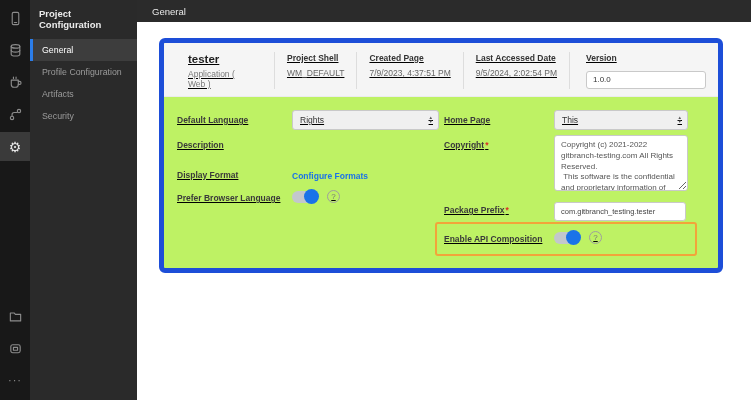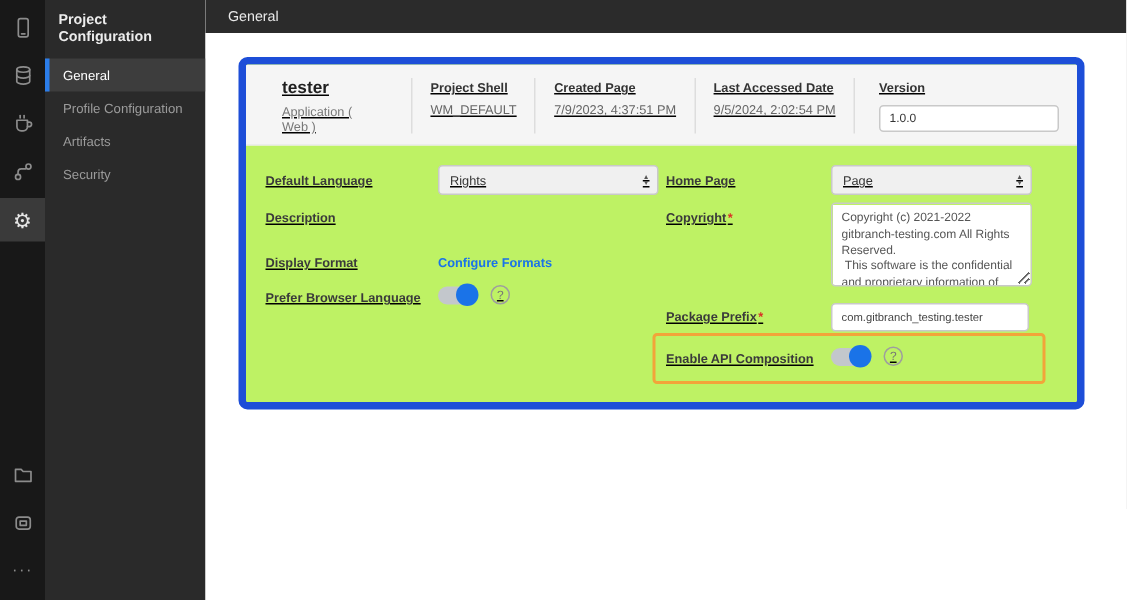--- a/index.html
+++ b/index.html
@@ -249,21 +249,21 @@
                 </div>
               </div>
             </div>
           </div>
 
           <div class="fcol right">
             <div class="frow">
               <label class="flabel">Home Page</label>
               <div class="fctrl">
                 <div class="select">
-                  <span>Page</span>
+                  <span>This</span>
                   <span class="arrows">
                     <span>▲</span>
                       <span>▼</span>
                   </span>
                 </div>
               </div>
             </div>
 
             <div class="frow">
               <label class="flabel"><span>Copyright</span><span class="req">*</span></label>

